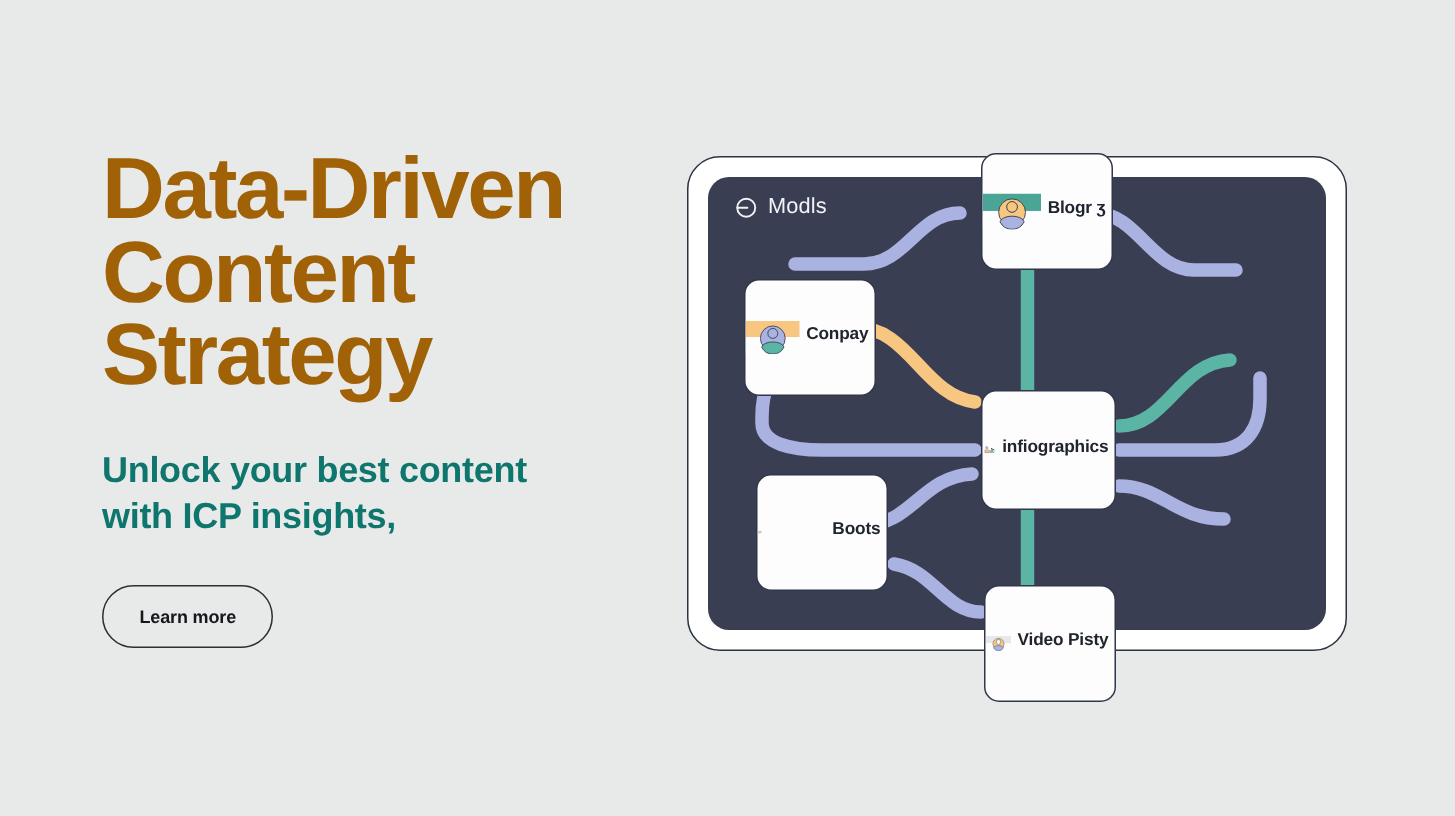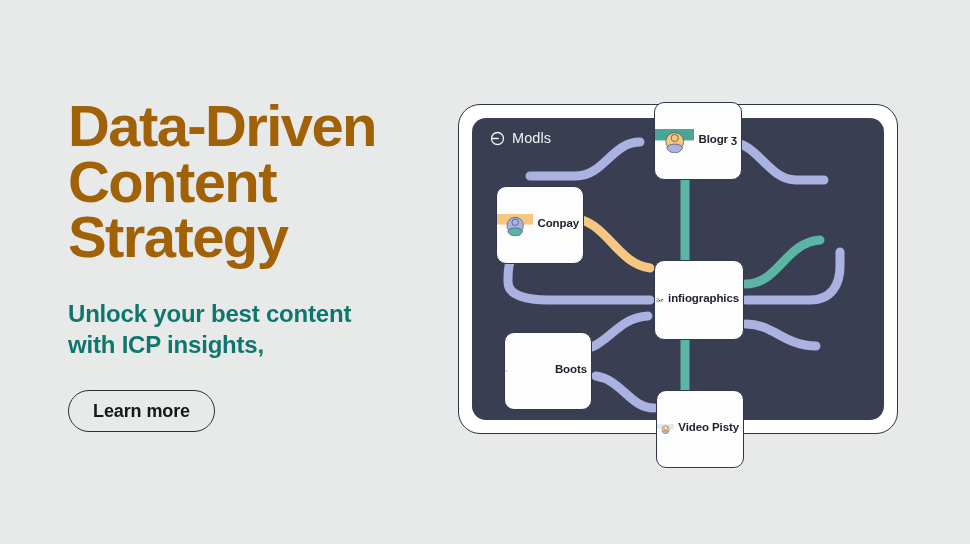--- a/index.html
+++ b/index.html
@@ -38,21 +38,21 @@
     margin-top:30px;
     display:inline-flex;
     align-items:center;
     justify-content:center;
     height:42px;
     padding:0 24px;
     border:1.4px solid #2c3036;
     border-radius:24px;
     background:transparent;
     font-family:"Liberation Sans", sans-serif;
-    font-size:18px;
+    font-size:12px;
     font-weight:bold;
     color:#15181c;
     letter-spacing:-0.1px;
     cursor:pointer;
   }
 
   
   .diagram{
     position:absolute;
     left:458px;top:104px;
@@ -112,21 +112,21 @@
     letter-spacing:-0.1px;
     padding:2px 4px 6px 4px;
     text-align:center;
     white-space:nowrap;
     line-height:1.1;
   }
 
   
   #node-top     {left:182px;top:-16px;  width:88px;height:78px;}
   #node-left    {left:24px; top:68px;   width:88px;height:78px;}
-  #node-docs    {left:32px; top:214px;  width:88px;height:78px;gap:43px;}
+  #node-docs    {left:32px; top:198px;  width:88px;height:78px;gap:43px;}
   #node-center  {left:182px;top:142px;  width:90px;height:80px;}
   #node-right   {left:340px;top:56px;   width:88px;height:74px;}
   #node-video   {left:340px;top:196px;  width:88px;height:76px;}
   #node-bottom  {left:184px;top:272px;  width:88px;height:78px;}
 </style>
 </head>
 <body>
 
 <div class="stage">
 

